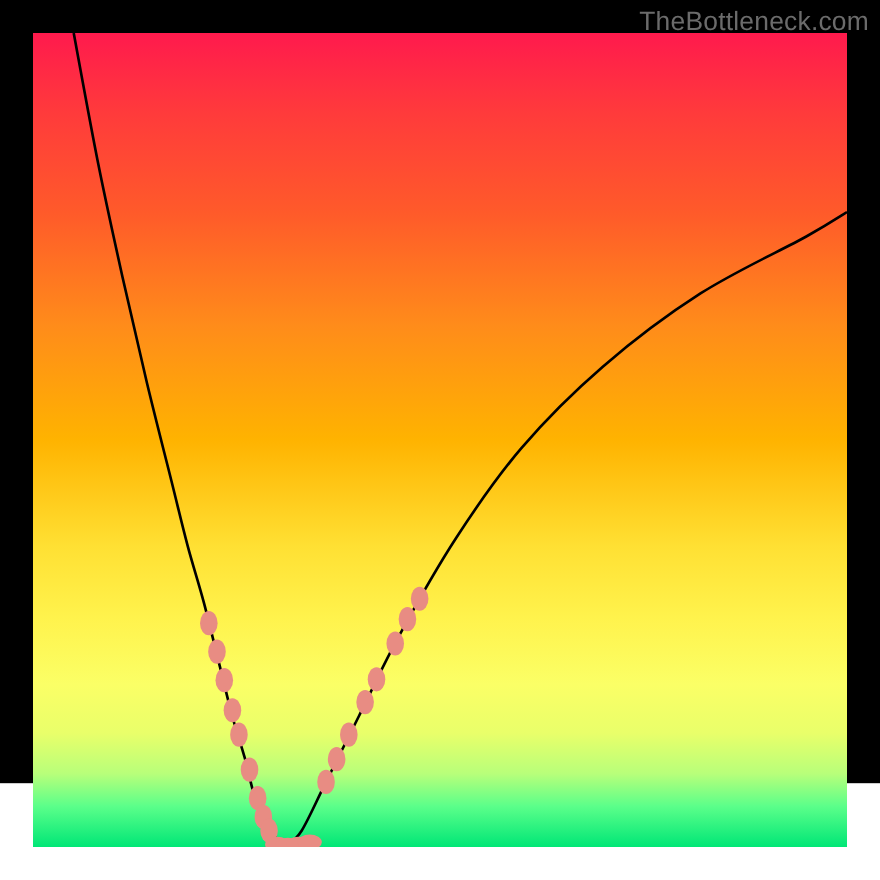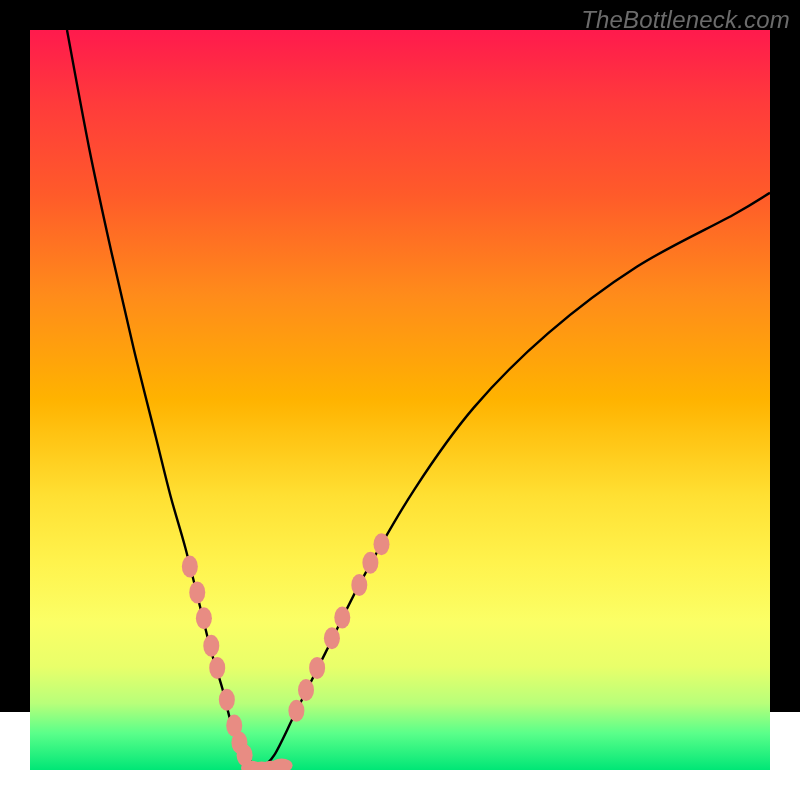--- a/index.html
+++ b/index.html
@@ -8,21 +8,20 @@
     width: 800px;
     height: 800px;
     overflow: hidden;
     font-family: Arial, Helvetica, sans-serif;
   }
   .stage {
     position: relative;
     width: 800px;
     height: 712px;
     background: #000;
-    font-style: italic;
   }
   .plot {
     position: absolute;
     left: 30px;
     top: 30px;
     width: 740px;
     height: 740px;
     background: linear-gradient(to bottom,
       #ff1a4d 0%,
       #ff3b3b 10%,

